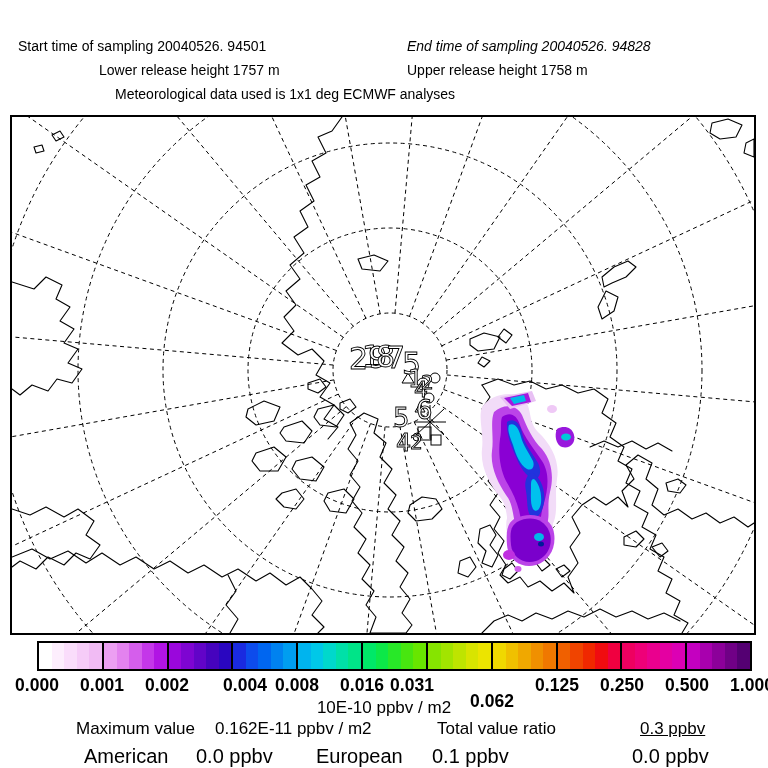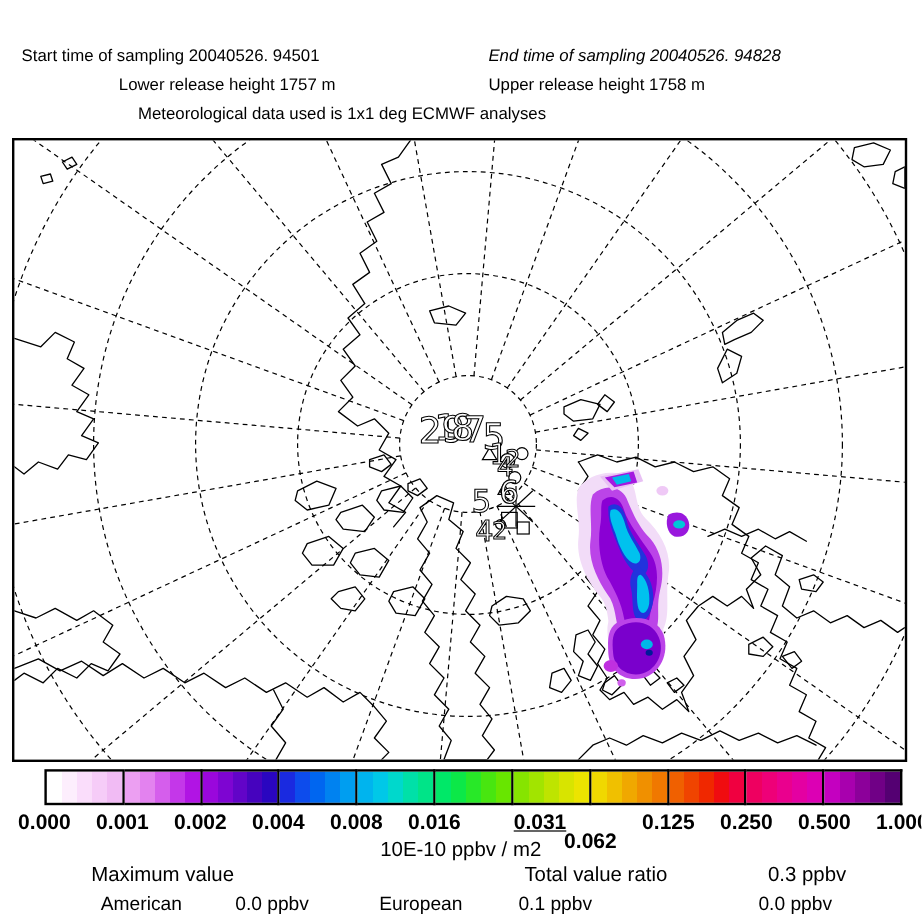--- a/index.html
+++ b/index.html
@@ -13,21 +13,21 @@
   #coasts path,#coasts polyline{fill:none;stroke:#000;stroke-width:1.1;stroke-linejoin:round;stroke-linecap:round;}
   #symbols line,#symbols rect,#symbols circle,#symbols path{fill:none;stroke:#000;stroke-width:1;}
   #track-labels text{fill:#fff;stroke:#000;stroke-width:0.9;font-family:"DejaVu Sans",sans-serif;}
   .cbar{position:absolute;left:37px;top:641px;width:715px;height:30px;display:flex;}
   .cb-seg{flex:1 1 0;border:2px solid #000;border-left:none;}
   .cb-seg:first-child{border-left:2px solid #000;}
   .cb-ticks{position:absolute;left:0;top:675px;width:612px;height:22px;}
   .cb-tick{position:absolute;transform:translateX(-50%);font-weight:bold;font-size:17.5px;white-space:nowrap;}
   .cb-unit{position:absolute;left:0;top:698px;width:768px;text-align:center;font-size:17px;}
   .fline{position:absolute;white-space:nowrap;font-size:17px;}
-  .fline2{position:absolute;white-space:nowrap;font-size:16px;}
+  .fline2{position:absolute;white-space:nowrap;font-size:20px;}
 </style>
 </head>
 <body>
 
 <div class="page">
 
   <div class="hline" style="left:18px;top:38px;">Start time of sampling 20040526. 94501</div>
   <div class="hline" style="left:407px;top:38px;font-style:italic;">End time of sampling 20040526. 94828</div>
   <div class="hline" style="left:99px;top:62px;">Lower release height 1757 m</div>
   <div class="hline" style="left:407px;top:62px;">Upper release height 1758 m</div>
@@ -201,35 +201,36 @@
     <div class="cb-seg" style="background: linear-gradient(90deg, rgb(134, 228, 0) 0%, rgb(134, 228, 0) 20%, rgb(162, 228, 0) 20%, rgb(162, 228, 0) 40%, rgb(190, 228, 0) 40%, rgb(190, 228, 0) 60%, rgb(216, 228, 0) 60%, rgb(216, 228, 0) 80%, rgb(236, 228, 0) 80%, rgb(236, 228, 0) 100%);"></div>
     <div class="cb-seg" style="background: linear-gradient(90deg, rgb(240, 216, 0) 0%, rgb(240, 216, 0) 20%, rgb(240, 192, 0) 20%, rgb(240, 192, 0) 40%, rgb(240, 168, 0) 40%, rgb(240, 168, 0) 60%, rgb(240, 144, 0) 60%, rgb(240, 144, 0) 80%, rgb(240, 120, 0) 80%, rgb(240, 120, 0) 100%);"></div>
     <div class="cb-seg" style="background: linear-gradient(90deg, rgb(240, 96, 0) 0%, rgb(240, 96, 0) 20%, rgb(240, 68, 0) 20%, rgb(240, 68, 0) 40%, rgb(240, 40, 0) 40%, rgb(240, 40, 0) 60%, rgb(240, 12, 16) 60%, rgb(240, 12, 16) 80%, rgb(240, 0, 64) 80%, rgb(240, 0, 64) 100%);"></div>
     <div class="cb-seg" style="background: linear-gradient(90deg, rgb(238, 0, 96) 0%, rgb(238, 0, 96) 20%, rgb(238, 0, 120) 20%, rgb(238, 0, 120) 40%, rgb(234, 0, 142) 40%, rgb(234, 0, 142) 60%, rgb(228, 0, 162) 60%, rgb(228, 0, 162) 80%, rgb(220, 0, 180) 80%, rgb(220, 0, 180) 100%);"></div>
     <div class="cb-seg" style="background: linear-gradient(90deg, rgb(196, 0, 192) 0%, rgb(196, 0, 192) 20%, rgb(168, 0, 174) 20%, rgb(168, 0, 174) 40%, rgb(140, 0, 154) 40%, rgb(140, 0, 154) 60%, rgb(112, 0, 134) 60%, rgb(112, 0, 134) 80%, rgb(84, 0, 114) 80%, rgb(84, 0, 114) 100%);"></div>
   </div>
   <div class="cb-ticks" id="cb-ticks">
       <span class="cb-tick" style="left: 37px;">0.000</span>
       <span class="cb-tick" style="left: 102px;">0.001</span>
       <span class="cb-tick" style="left: 167px;">0.002</span>
-      <span class="cb-tick" style="left: 232px;">0.004</span>
+      <span class="cb-tick" style="left: 245px;">0.004</span>
       <span class="cb-tick" style="left: 297px;">0.008</span>
       <span class="cb-tick" style="left: 362px;">0.016</span>
-      <span class="cb-tick" style="left: 450px; text-decoration: underline;">0.031</span>
+      <span class="cb-tick" style="left: 412px;">0.031</span>
       <span class="cb-tick" style="left: 492px; margin-top: 16px;">0.062</span>
       <span class="cb-tick" style="left: 557px;">0.125</span>
       <span class="cb-tick" style="left: 622px;">0.250</span>
       <span class="cb-tick" style="left: 687px;">0.500</span>
       <span class="cb-tick" style="left: 752px;">1.000</span>
     </div>
   <div class="cb-unit">10E-10 ppbv / m2</div>
 
   <div class="fline" style="left:76px;top:719px;">Maximum value</div>
+  <div class="fline" style="left:215px;top:719px;">0.162E-11 ppbv / m2</div>
   <div class="fline" style="left:437px;top:719px;">Total value ratio</div>
-  <div class="fline" style="left:640px;top:719px;">0.3 ppbv</div>
+  <div class="fline" style="left:640px;top:719px;text-decoration:underline;">0.3 ppbv</div>
 
   <div class="fline2" style="left:84px;top:745px;">American</div>
   <div class="fline2" style="left:196px;top:745px;">0.0 ppbv</div>
   <div class="fline2" style="left:316px;top:745px;">European</div>
   <div class="fline2" style="left:432px;top:745px;">0.1 ppbv</div>
   <div class="fline2" style="left:551px;top:781px;">Asian</div>
   <div class="fline2" style="left:632px;top:745px;">0.0 ppbv</div>
 
 </div>
 

